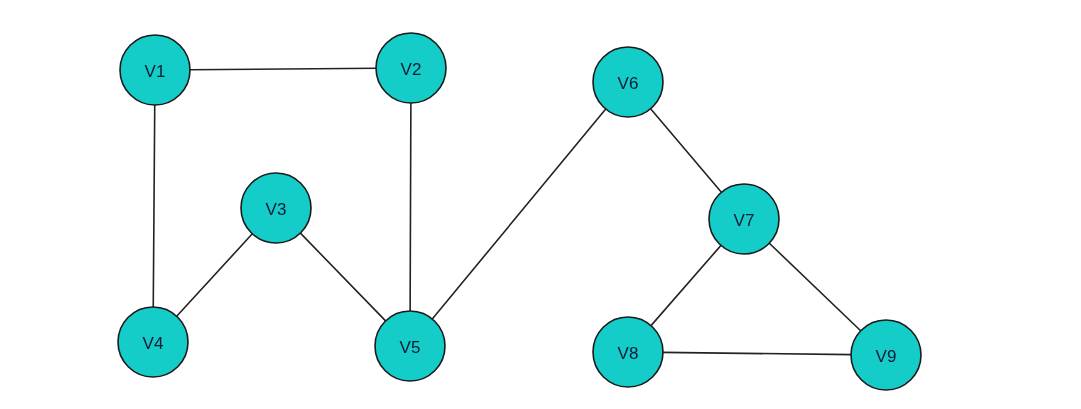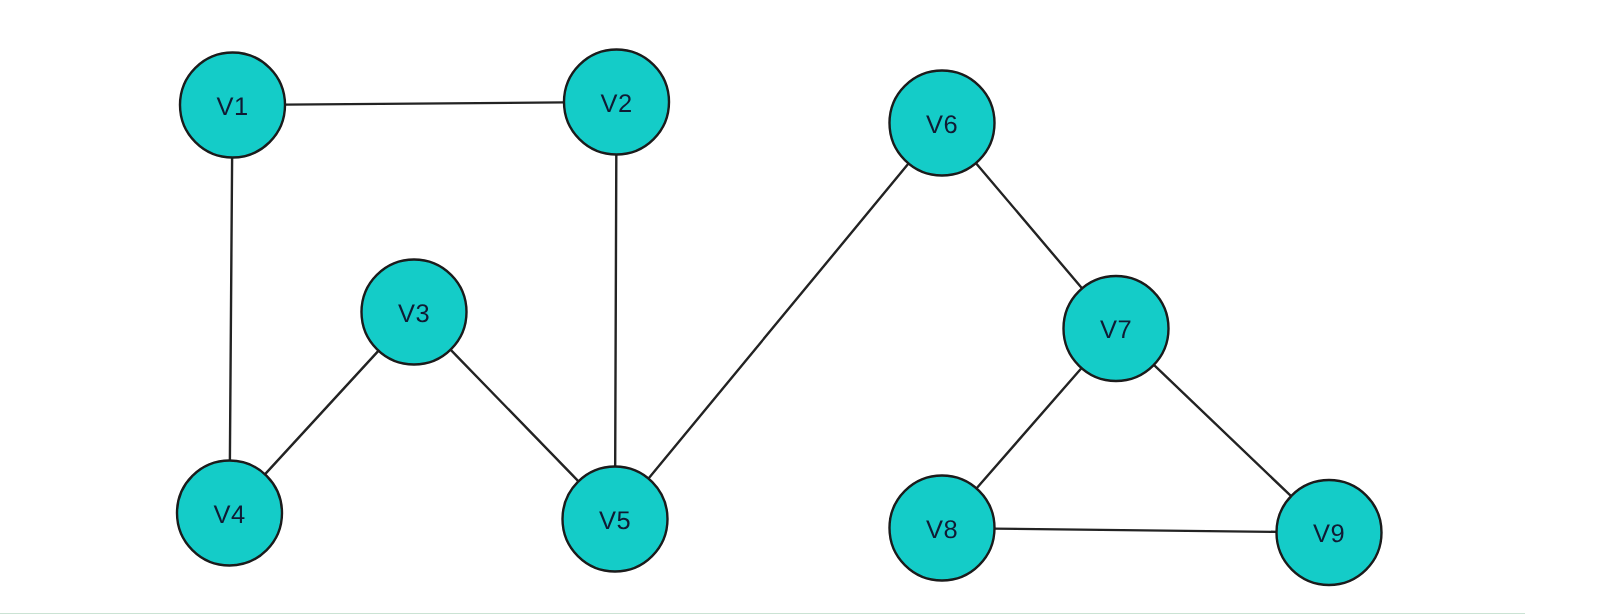--- a/index.html
+++ b/index.html
@@ -8,21 +8,21 @@
     padding: 0;
     background: #ffffff;
   }
   body {
     font-family: "Liberation Sans", sans-serif;
   }
   #canvas-wrap {
     position: relative;
     width: 1081px;
     height: 409px;
-    background: #15803d;
+    background: #6d28d9;
     overflow: hidden;
   }
   svg#graph-svg {
     display: block;
     width: 1081px;
     height: 409px;
     background: #ffffff;
   }
   .graph-edge {
     stroke: #232323;

